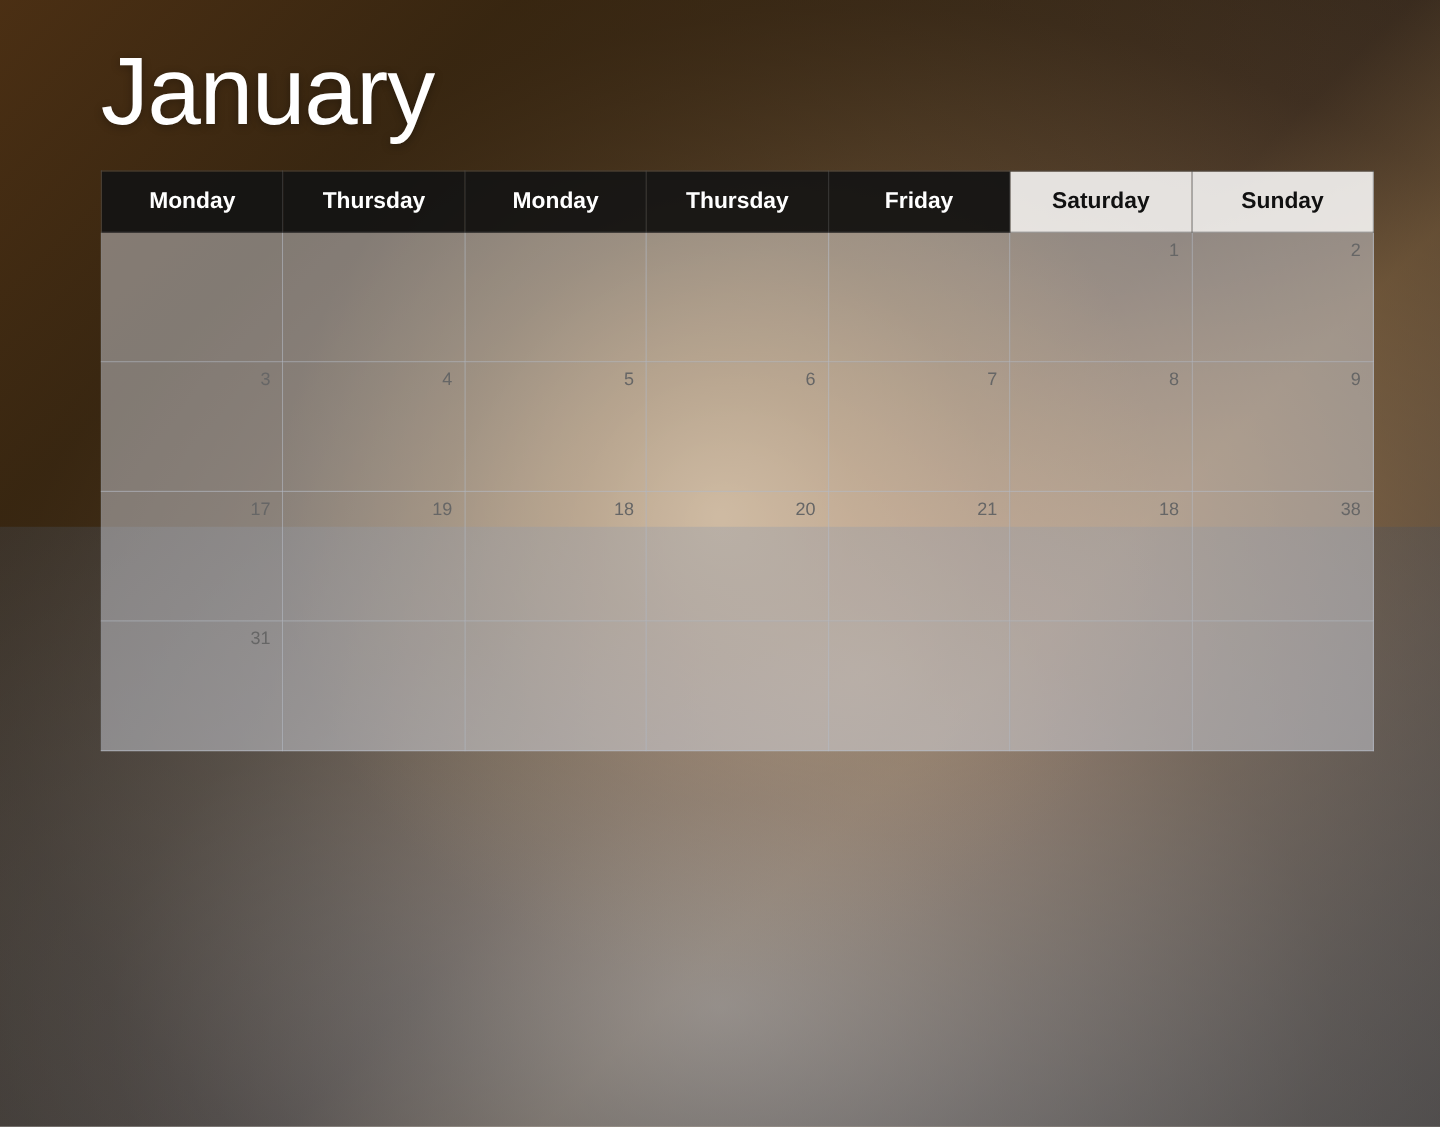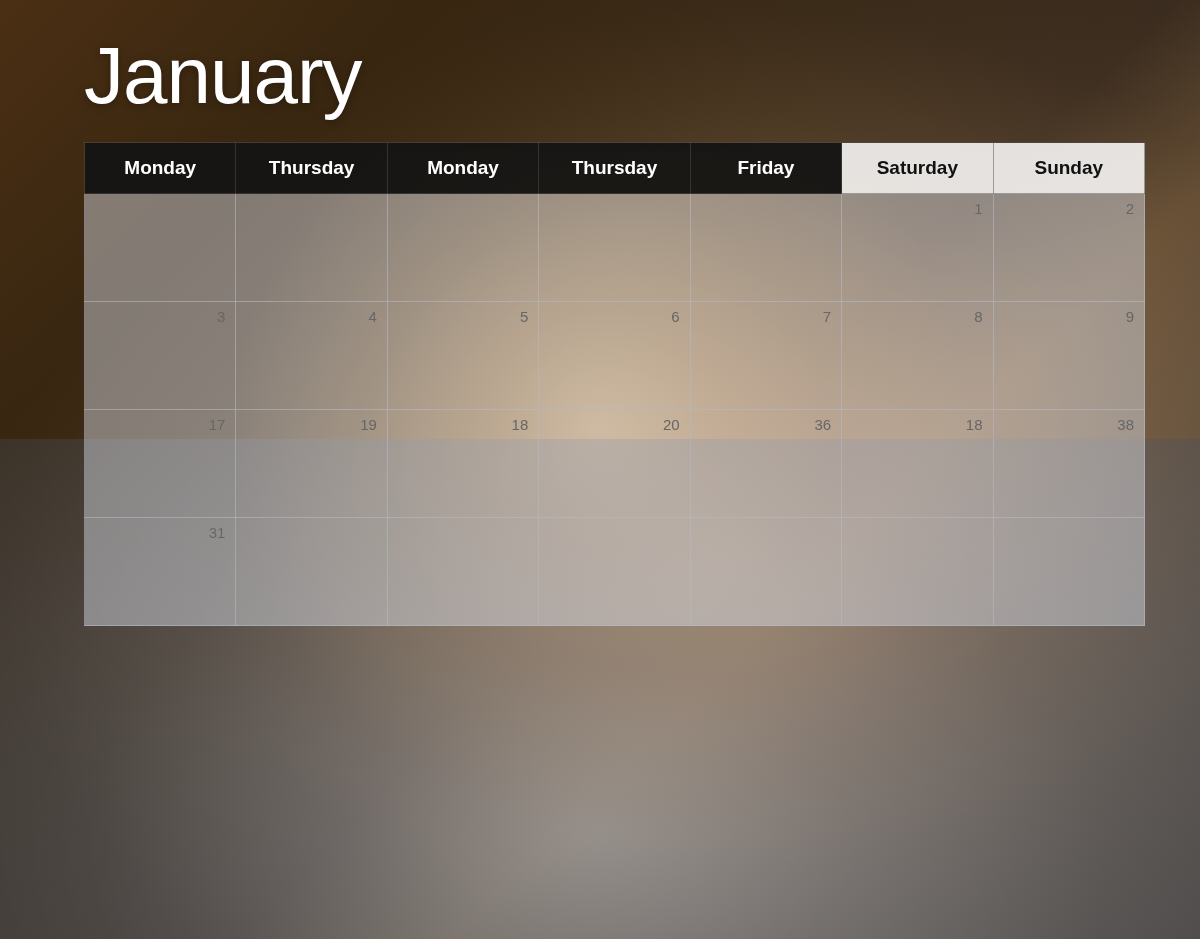--- a/index.html
+++ b/index.html
@@ -183,21 +183,21 @@
             <td><span class="day-num">6</span></td>
             <td><span class="day-num">7</span></td>
             <td><span class="day-num">8</span></td>
             <td><span class="day-num">9</span></td>
           </tr>
           <tr>
             <td><span class="day-num">17</span></td>
             <td><span class="day-num">19</span></td>
             <td><span class="day-num">18</span></td>
             <td><span class="day-num">20</span></td>
-            <td><span class="day-num">36</span></td>
+            <td><span class="day-num">21</span></td>
             <td><span class="day-num">18</span></td>
             <td><span class="day-num">38</span></td>
           </tr>
           <tr>
             <td><span class="day-num">31</span></td>
             <td class="empty"></td>
             <td class="empty"></td>
             <td class="empty"></td>
             <td class="empty"></td>
             <td class="empty"></td>

